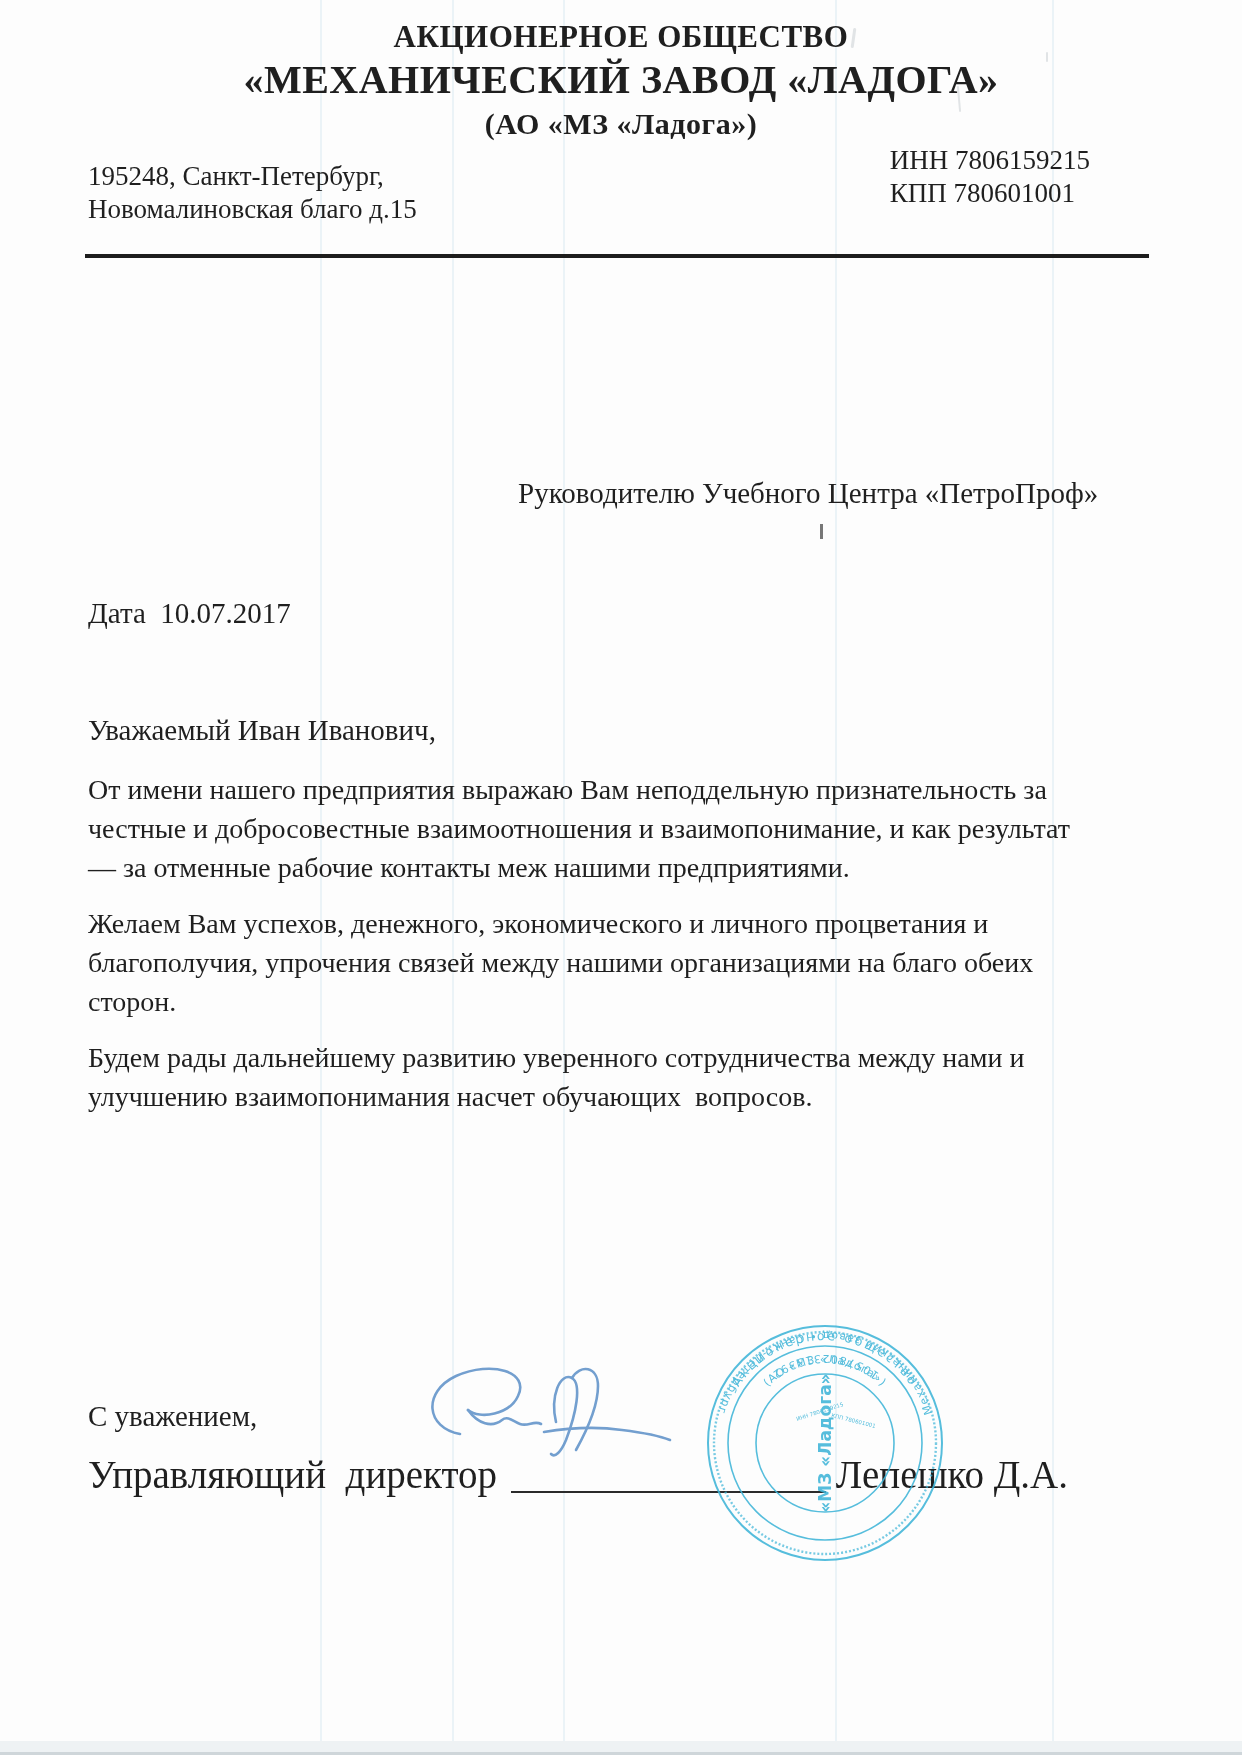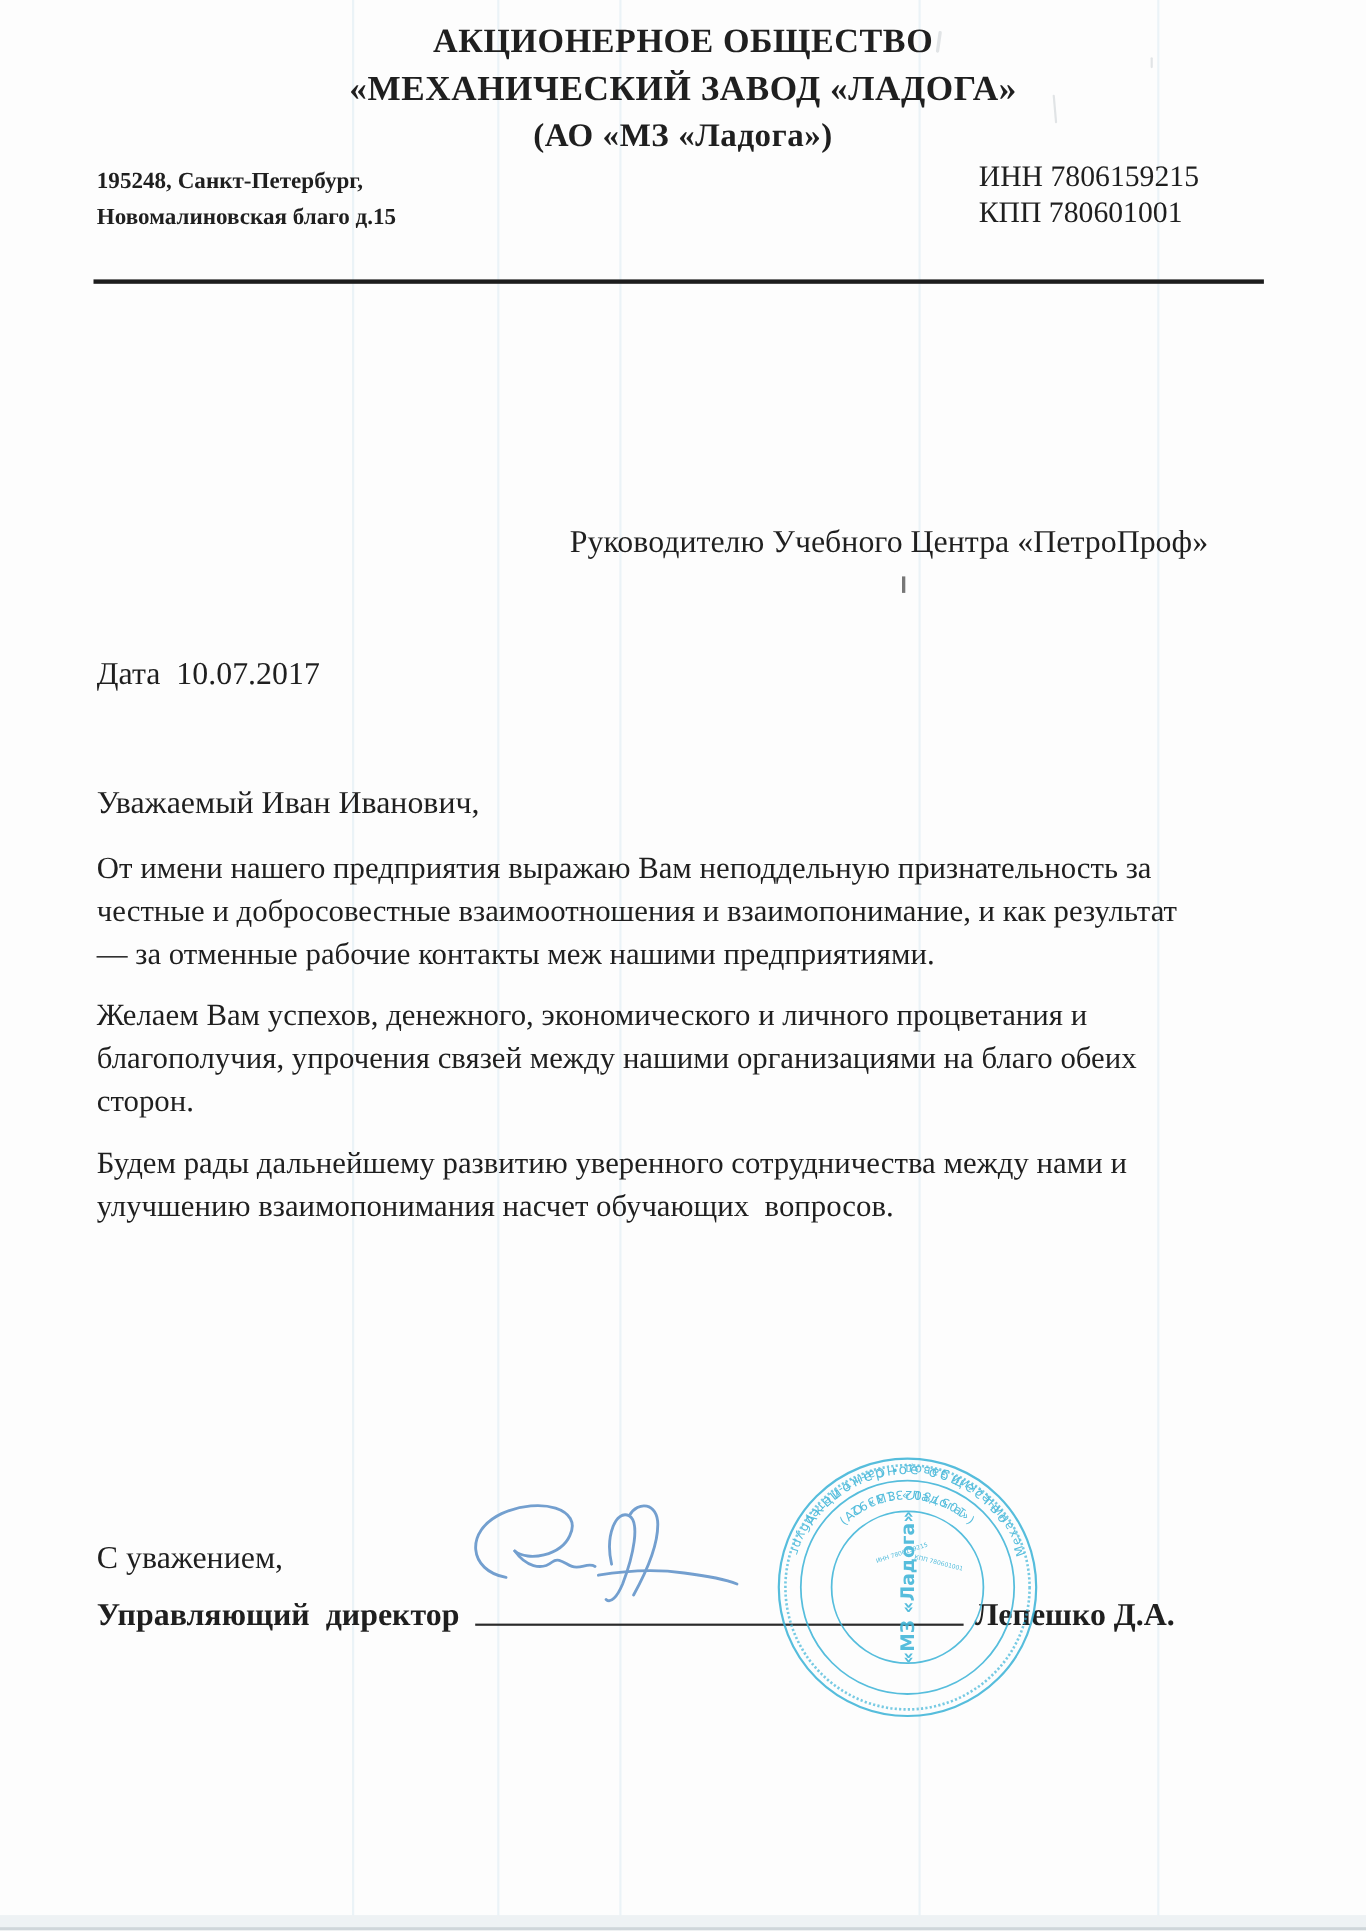--- a/index.html
+++ b/index.html
@@ -13,39 +13,39 @@
   
   .scanline{position:absolute;top:0;bottom:0;width:2px;background:rgba(110,175,205,.12);}
   .bottom-strip{position:absolute;left:0;right:0;bottom:0;height:14px;background:#eef2f4;}
   .bottom-edge{position:absolute;left:0;right:0;bottom:0;height:3px;background:#cfd6da;}
   .speck{position:absolute;background:#9aa5ab;opacity:.28;border-radius:2px;}
   .tick-mark{position:absolute;left:820px;top:524px;width:3px;height:15px;background:#4a4a4a;opacity:.75;}
 
   
   .header{position:absolute;left:0;top:16px;width:100%;text-align:center;font-weight:bold;letter-spacing:.5px;}
   .header .t1{font-size:31px;line-height:42px;}
-  .header .t2{font-size:32px;line-height:44px;}
+  .header .t2{font-size:40px;line-height:44px;}
   .header .t3{font-size:30px;line-height:44px;}
 
-  .info-left{position:absolute;left:88px;top:148px;font-size:21px;line-height:33px;font-weight:bold;}
+  .info-left{position:absolute;left:88px;top:160px;font-size:27px;line-height:33px;}
   .info-right{position:absolute;right:152px;top:144px;font-size:27px;line-height:33px;text-align:left;}
   .header-rule{position:absolute;left:85px;top:254px;width:1064px;height:4px;background:#1d1d1d;}
 
   .recipient{position:absolute;left:518px;top:477px;font-size:29px;white-space:pre;text-align:right;}
   .date-line{position:absolute;left:88px;top:597px;font-size:29px;white-space:pre;}
   .salutation{position:absolute;left:88px;top:714px;font-size:29px;white-space:pre;}
 
   .body-text{position:absolute;left:88px;top:770px;width:1000px;}
   .body-text p{
     margin:0 0 17px 0;font-size:28px;line-height:39px;white-space:pre-wrap;
   }
   .body-text p.indent{text-indent:82px;}
 
   .regards{position:absolute;left:88px;top:1400px;font-size:29px;white-space:pre;}
-  .sign-row{position:absolute;left:88px;top:1452px;width:980px;display:flex;align-items:flex-start;font-size:29px;font-weight:bold;}
+  .sign-row{position:absolute;left:88px;top:1452px;width:980px;display:flex;align-items:flex-end;font-size:39px;}
   .sign-row .position{white-space:pre;}
   .sign-row .sig-line{flex:1;border-bottom:2.5px solid #2b2b2b;height:24px;margin:0 10px 4px 14px;}
   .sign-row .name{white-space:pre;}
 
   .signature-svg{position:absolute;left:408px;top:1362px;z-index:3;}
   .stamp-svg{position:absolute;left:703px;top:1321px;z-index:2;opacity:.88;}
 </style>
 </head>
 <body>
 

